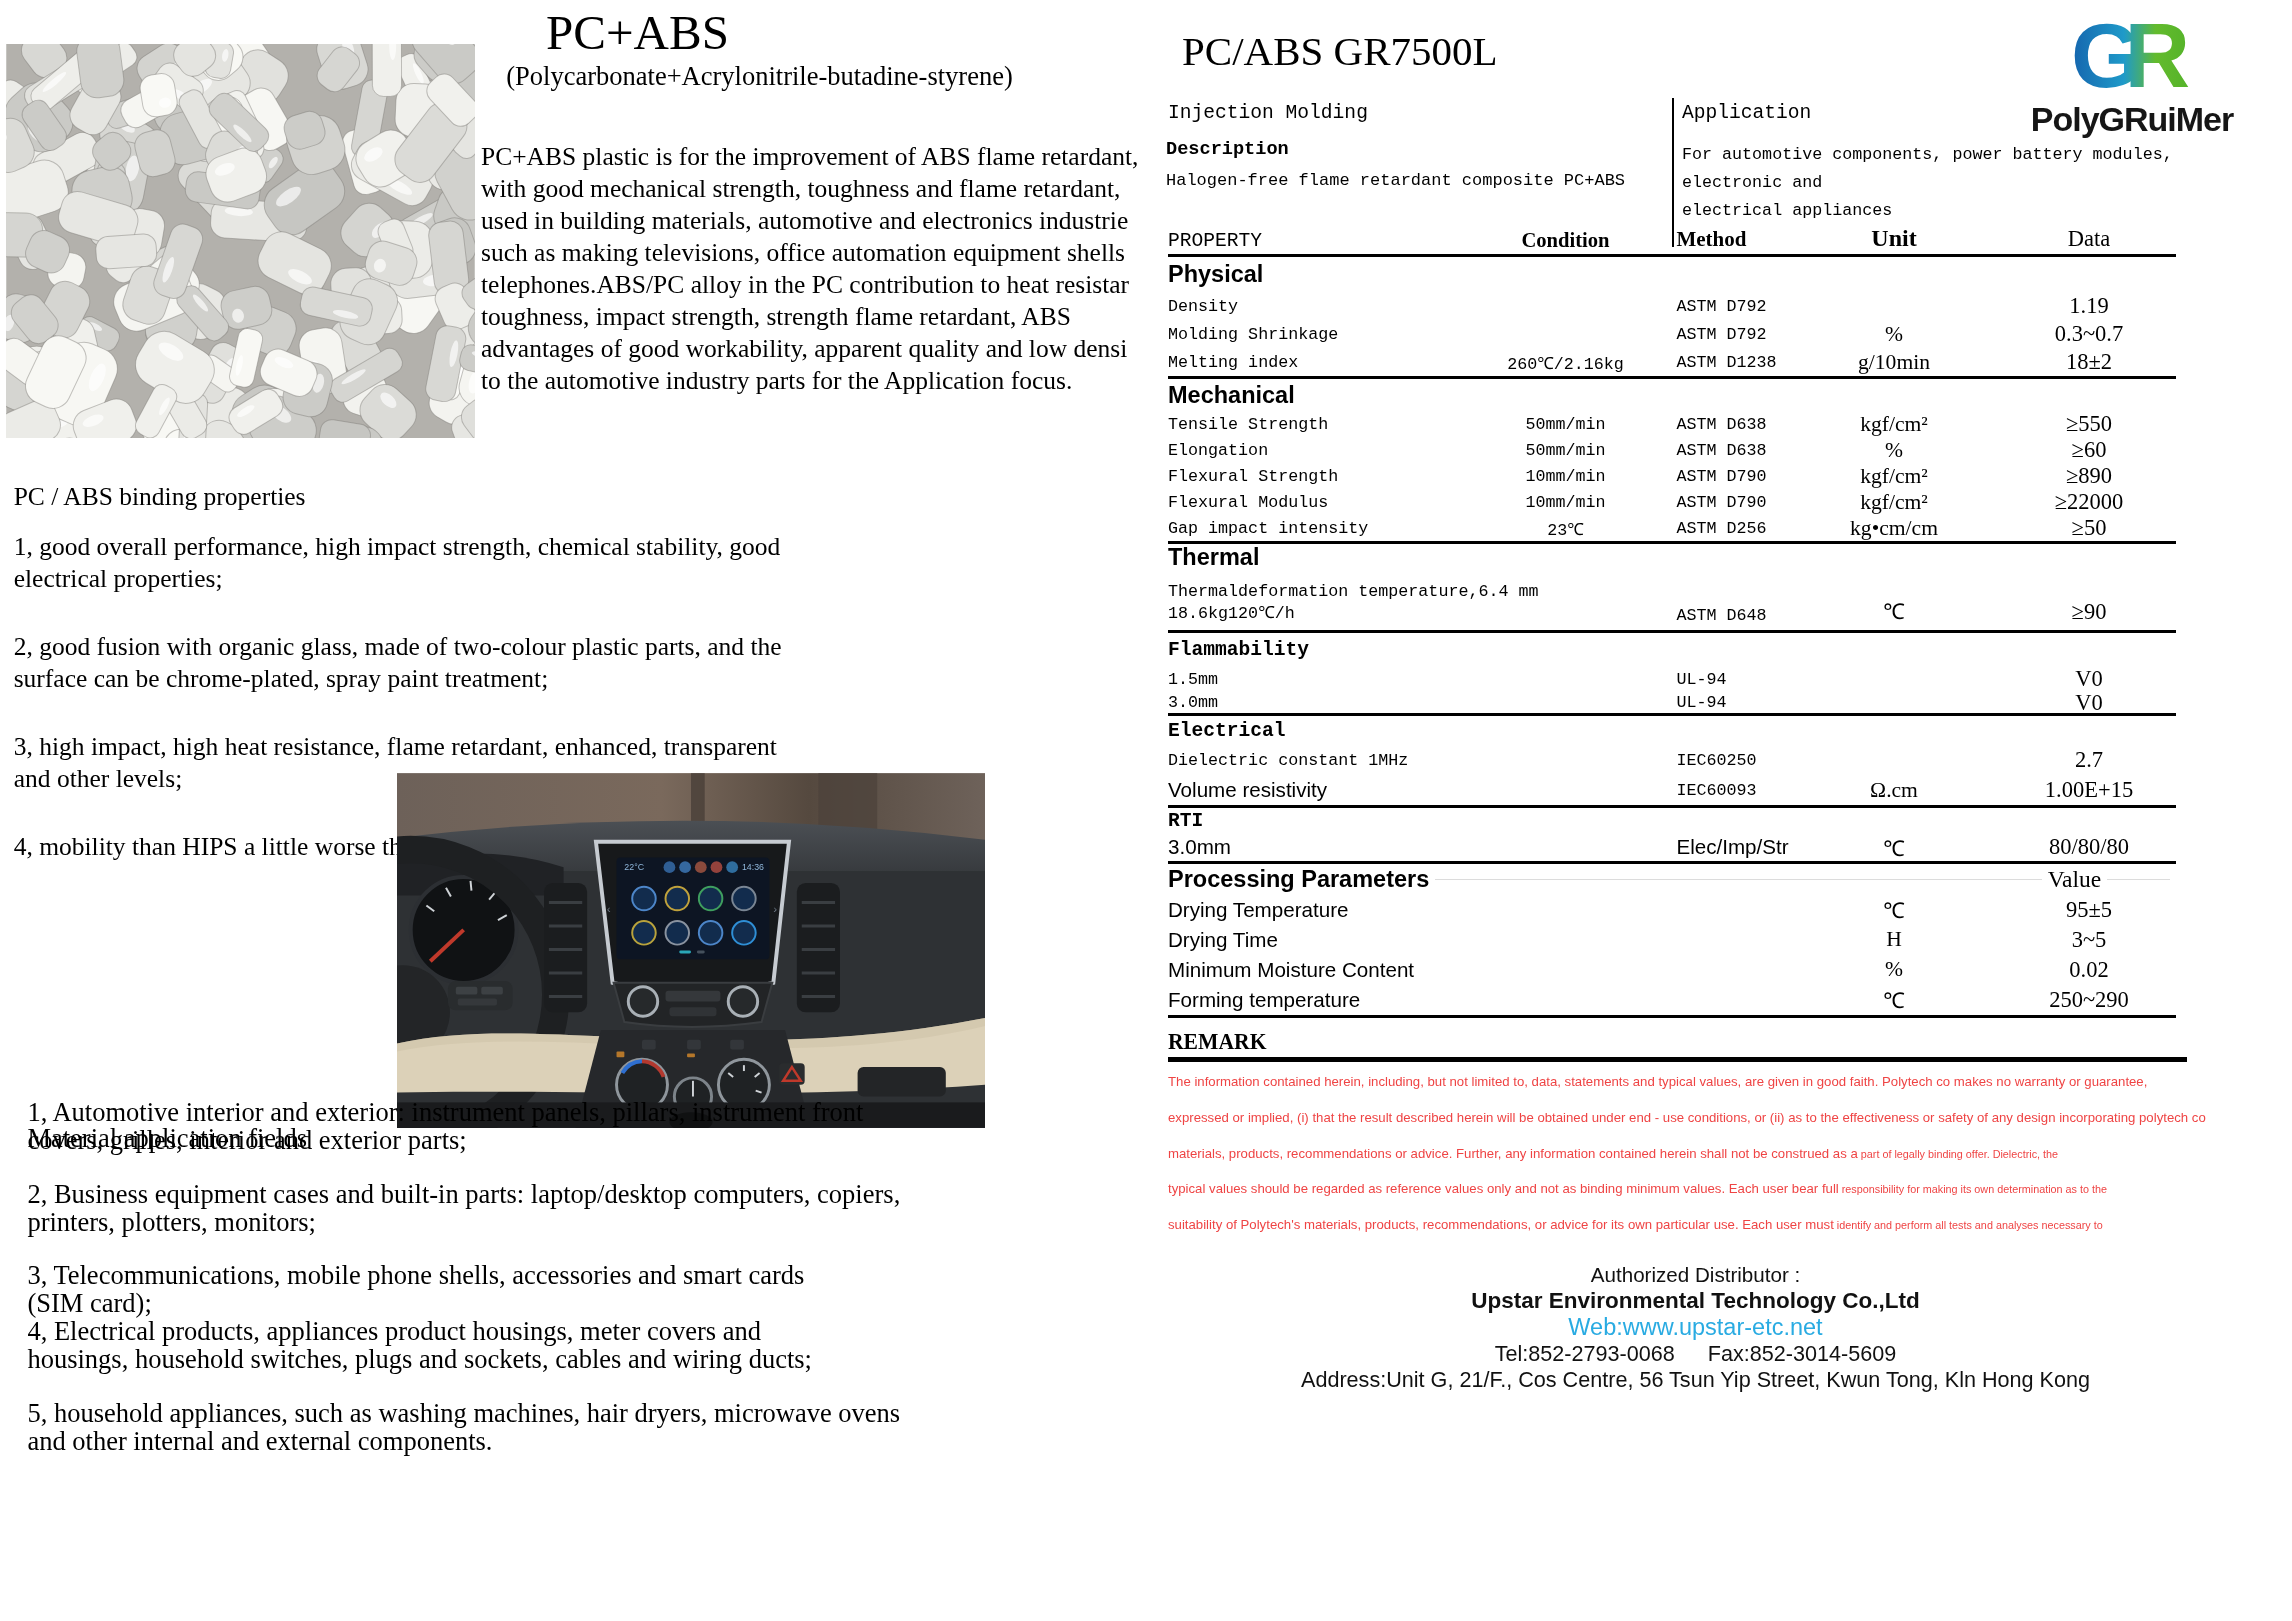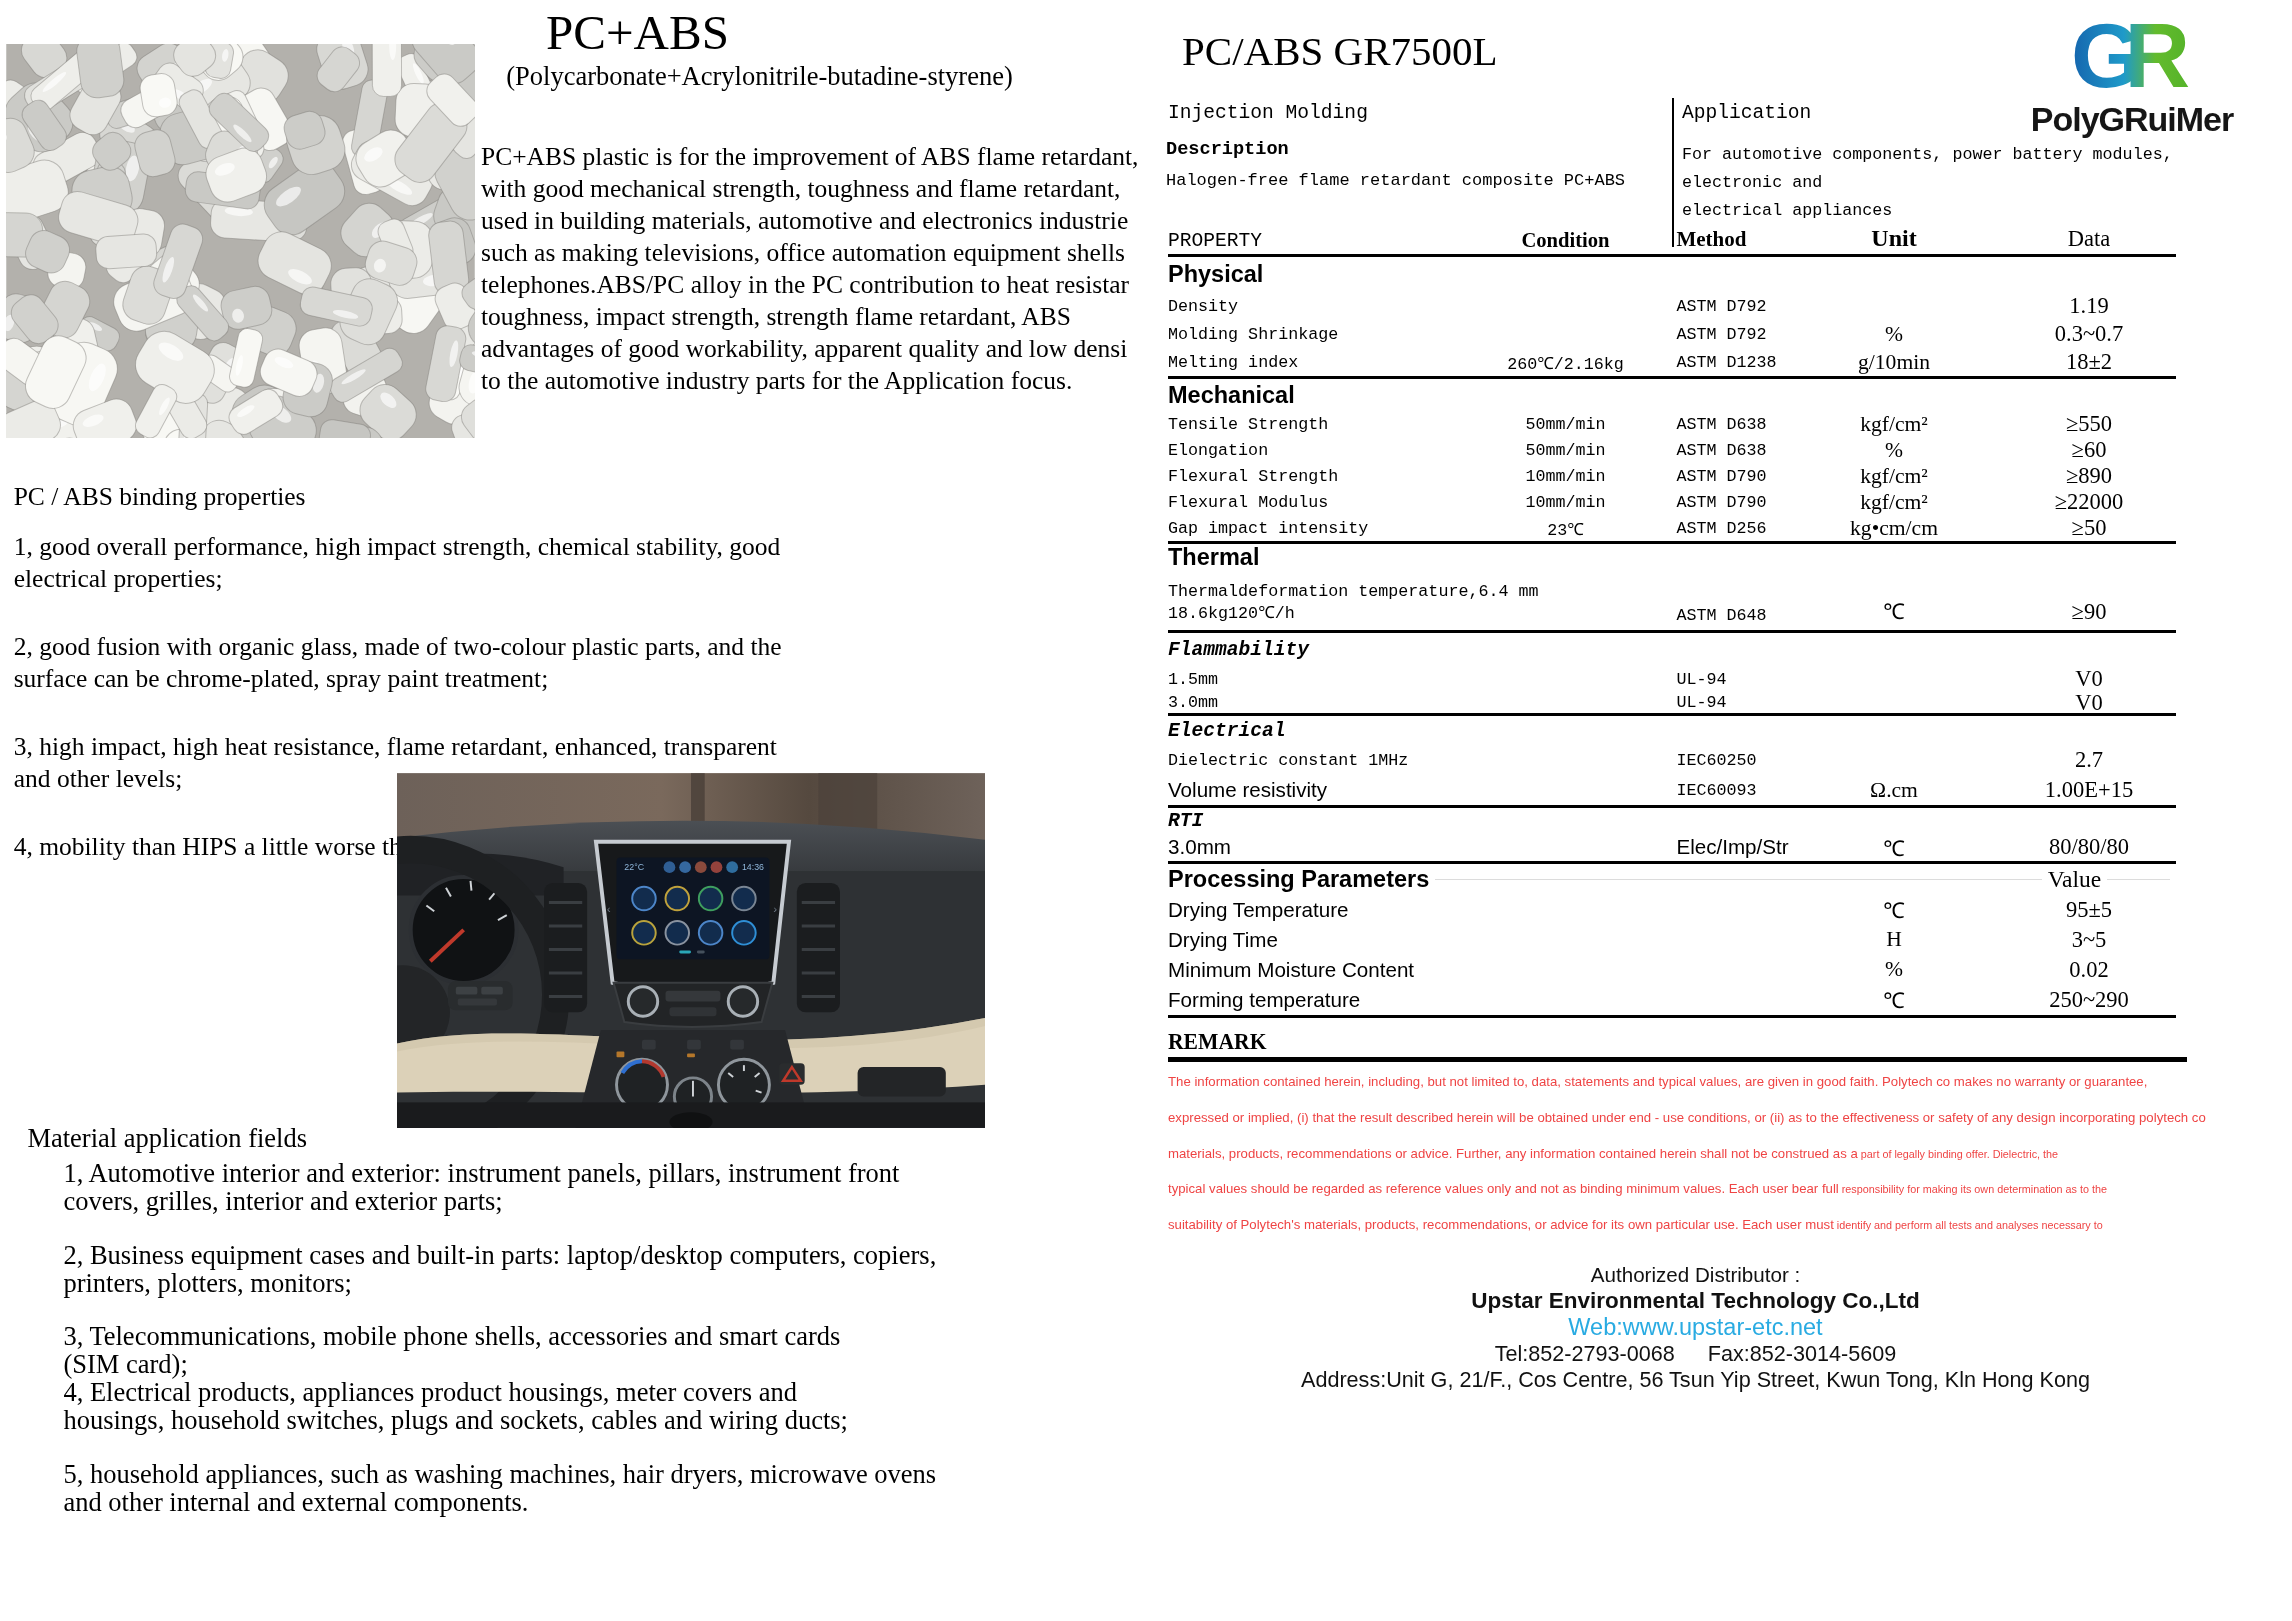--- a/index.html
+++ b/index.html
@@ -10,21 +10,21 @@
   
   .pellets{left:5.9px;top:44px;width:469px;height:394px;overflow:hidden;}
   .main-title{left:412px;top:3.9px;width:451px;text-align:center;font-size:49px;font-family:"Liberation Serif",serif;}
   .sub-title{left:446px;top:61px;width:627px;text-align:center;font-size:26.5px;font-family:"Liberation Serif",serif;}
   .desc-box{left:481px;top:141px;width:667px;font-size:25.5px;line-height:32px;font-family:"Liberation Serif",serif;}
   .props-head{left:13.7px;top:482px;font-size:25.5px;font-family:"Liberation Serif",serif;}
   .props-box{left:13.7px;top:531px;width:784px;font-size:25.5px;line-height:32px;font-family:"Liberation Serif",serif;}
   .pitem{margin-bottom:36px;}
   .car-illustration{left:397px;top:773px;width:588px;height:355px;}
   .apps-head{left:27.4px;top:1123px;font-size:26.5px;font-family:"Liberation Serif",serif;}
-  .apps-box{left:27.4px;top:1159px;width:912px;font-size:26.5px;line-height:28px;font-family:"Liberation Serif",serif;margin-left:36px;}
+  .apps-box{left:27.4px;top:1098px;width:912px;font-size:26.5px;line-height:28px;font-family:"Liberation Serif",serif;}
   .aitem{margin-bottom:25.5px;}
   .aitem.tight{margin-bottom:0;}
 
   
   .prod-title{left:1182px;top:27.4px;font-size:41px;font-family:"Liberation Serif",serif;}
   .logo-box{left:1990px;top:7.8px;width:284px;text-align:center;}
   .logo-mark{width:123px;height:94px;display:block;margin:0 auto;}
   .logo-name{font-family:"Liberation Sans",sans-serif;font-weight:bold;font-size:34px;letter-spacing:-1px;color:#161616;margin-top:-2px;}
 
   .info-divider{left:1672px;top:98px;width:2px;height:149px;background:#000;}
@@ -40,21 +40,21 @@
   .thead-row{height:29px;border-bottom:3.9px solid #000;align-items:end;padding-bottom:2px;}
   .h-prop{font-family:"Liberation Mono","DejaVu Sans Mono",monospace;font-size:19.6px;}
   .h-cond{text-align:center;font-family:"Liberation Serif",serif;font-weight:bold;font-size:20.6px;}
   .h-method{padding-left:27.4px;font-family:"Liberation Serif",serif;font-weight:bold;font-size:21px;}
   .h-unit{text-align:center;font-family:"Liberation Serif",serif;font-weight:bold;font-size:24px;}
   .h-data{text-align:center;padding-left:59px;font-family:"Liberation Serif",serif;font-size:22.5px;}
 
   .tsec{border-bottom:3.9px solid #000;}
   .sec-h{display:flex;align-items:center;}
   .sh-sans{font-family:"Liberation Sans",sans-serif;font-weight:bold;font-size:23.5px;}
-  .sh-mono{font-family:"Liberation Mono","DejaVu Sans Mono",monospace;font-weight:bold;font-size:19.6px;font-style:italic;}
+  .sh-mono{font-family:"Liberation Mono","DejaVu Sans Mono",monospace;font-weight:bold;font-size:19.6px;}
   .c-label,.c-cond,.c-method{font-family:"Liberation Mono","DejaVu Sans Mono",monospace;font-size:16.7px;}
   .c-cond{text-align:center;}
   .c-method{padding-left:27.4px;}
   .c-unit{text-align:center;font-family:"Liberation Serif",serif;font-size:21.6px;}
   .c-data{text-align:center;padding-left:59px;font-family:"Liberation Serif",serif;font-size:22.5px;}
   .cell-sans{font-family:"Liberation Sans",sans-serif !important;font-size:20.6px !important;}
   .trow-tall{align-items:end;}
   .trow-tall > div{padding-bottom:5.9px;}
   .lbl2{line-height:21.6px;padding-bottom:3.9px;}
   .proc-rule{height:1px;background:#dcdcdc;margin:0 5.9px;}

